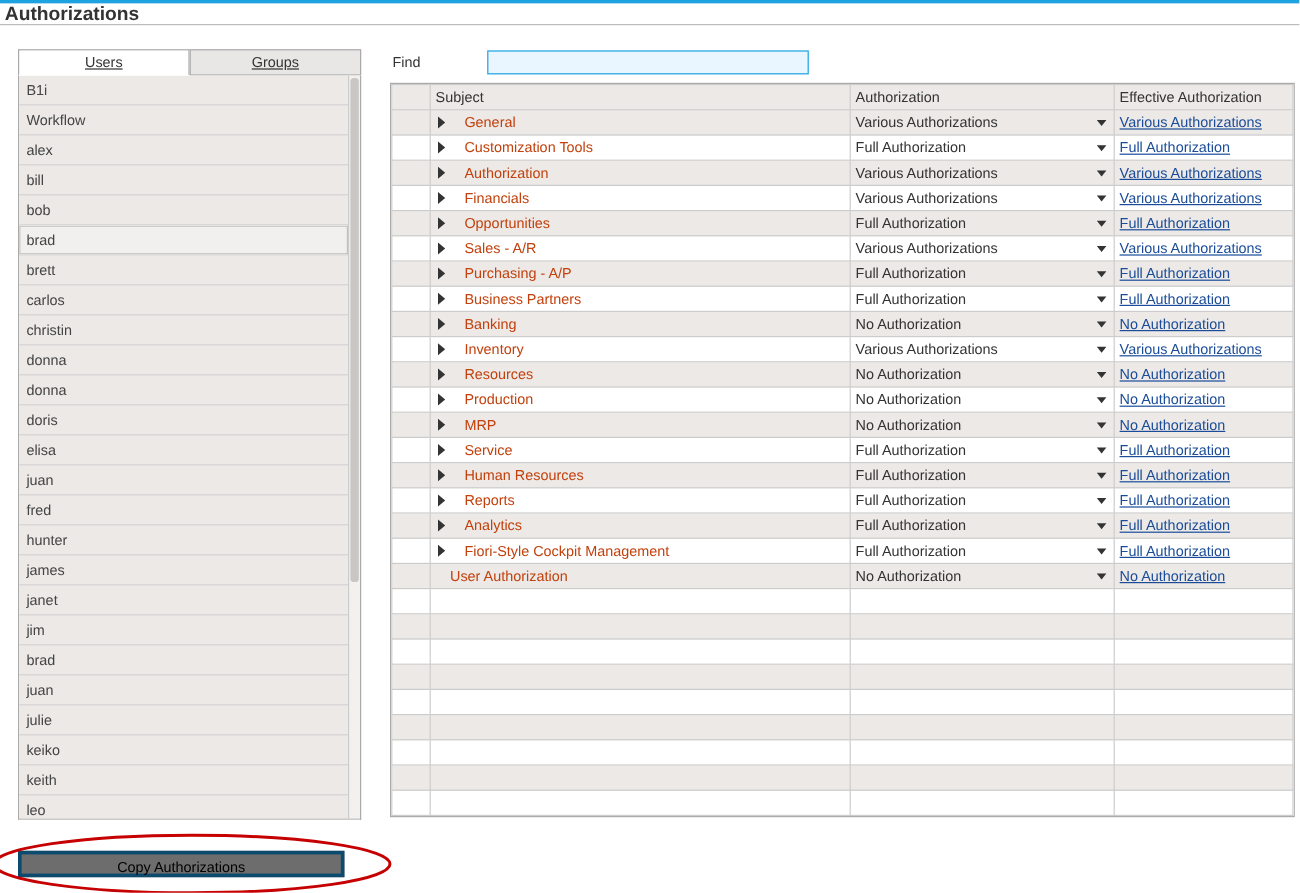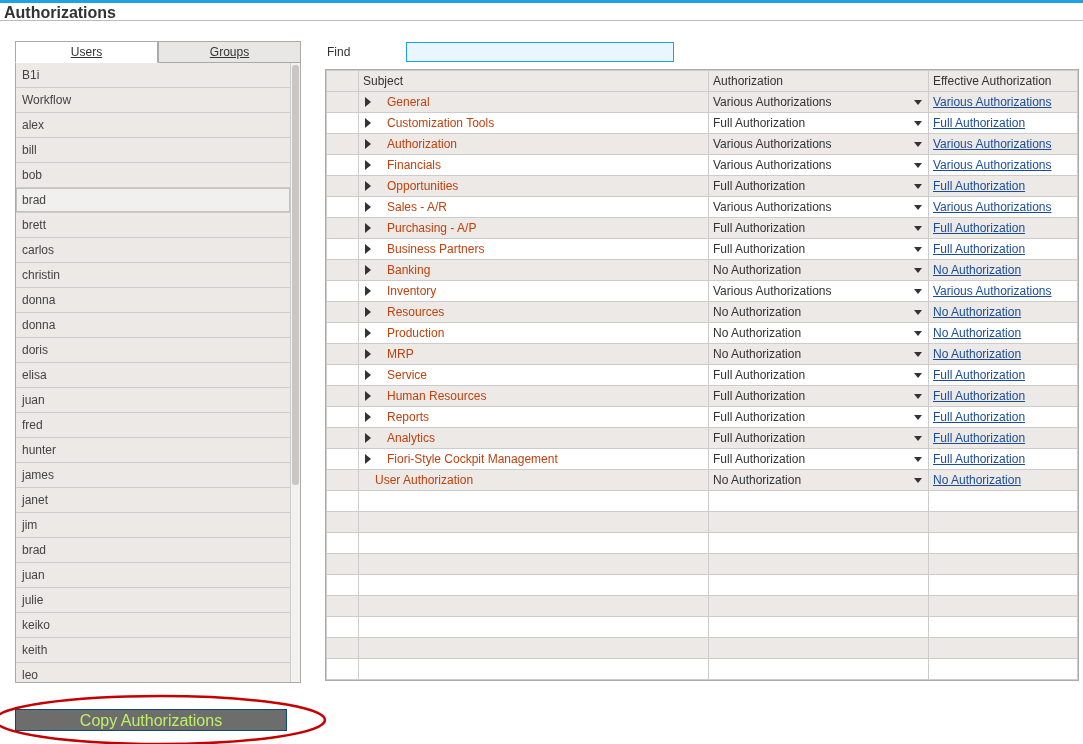--- a/index.html
+++ b/index.html
@@ -177,26 +177,26 @@
     text-decoration: underline;
     cursor: pointer;
   }
   .copy-btn {
     position: absolute;
     left: 15px;
     bottom: 13px;
     width: 272px;
     height: 22px;
     background: #6d6d6d;
-    color: #bef264;
+    color: #000000;
     text-align: center;
     line-height: 22px;
-    font-size: 16px;
+    font-size: 12px;
     cursor: pointer;
-    border: 1px solid #0c4a6e;
+    border: 3px solid #0c4a6e;
   }
   .annotation {
     position: absolute;
     left: -8px;
     bottom: -6px;
     width: 350px;
     height: 60px;
     pointer-events: none;
   }
 </style>

